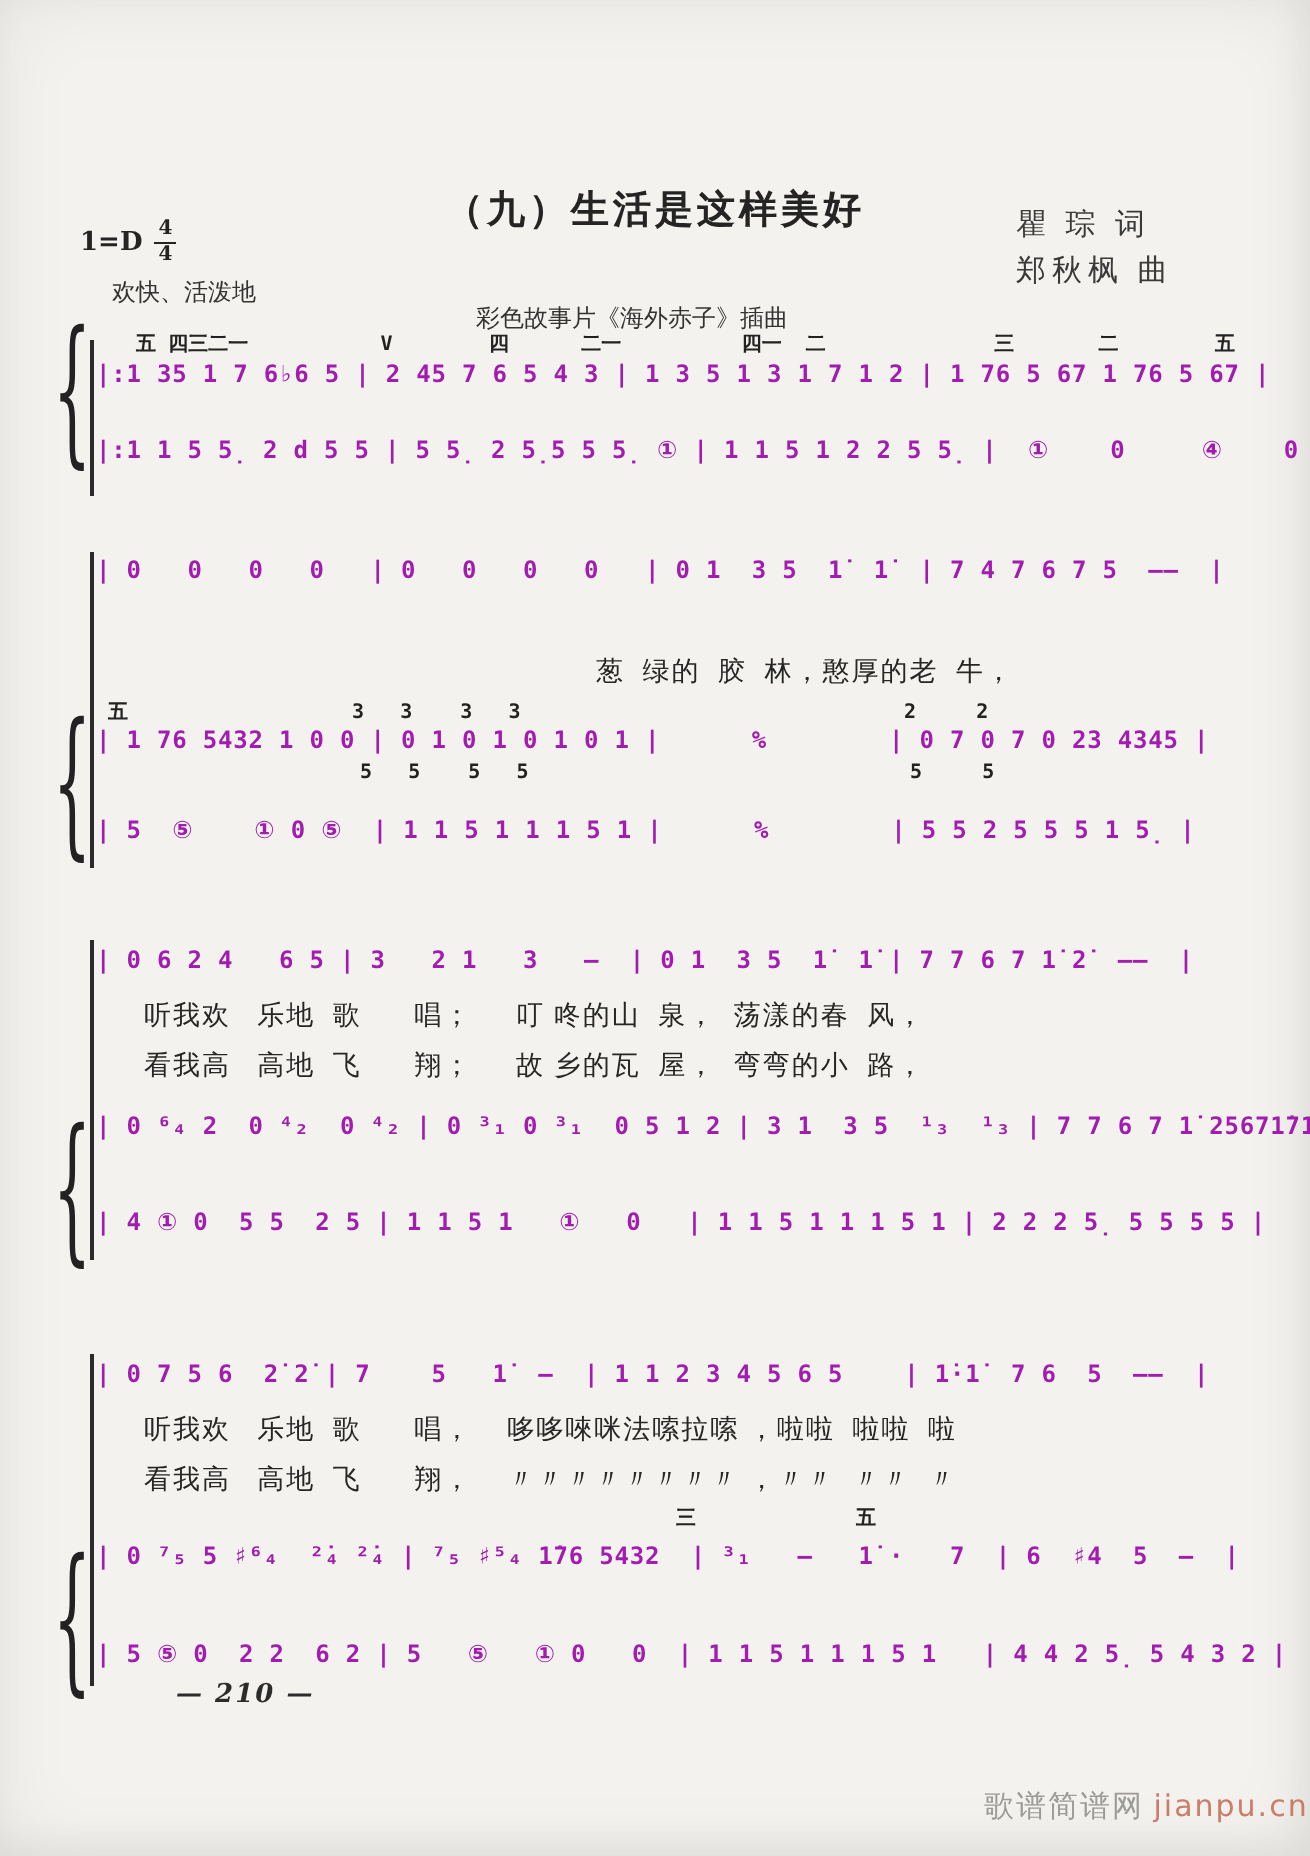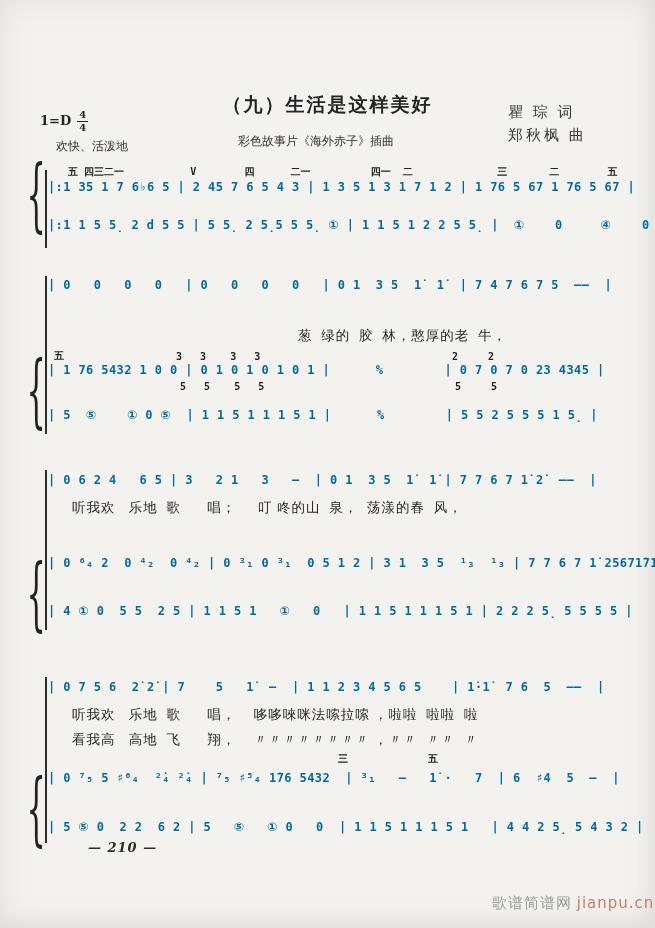--- a/index.html
+++ b/index.html
@@ -11,21 +11,21 @@
     overflow:hidden;
     color:#242424;
   }
   .cjk{font-family:"Liberation Serif","DejaVu Serif",serif;}
   .music{
     font-family:"DejaVu Sans Mono","DejaVu Sans",monospace;
     font-weight:bold;
     font-size:12px;
     letter-spacing:0.4px;
     white-space:pre;
-    color:#0369a1;
+    color:#a21caf;
   }
   .abs{position:absolute;}
   .title{font-size:19px;font-weight:bold;letter-spacing:2px;}
   .credit{font-size:15px;letter-spacing:3px;color:#3a3a3a;}
   .meta{font-size:12px;color:#333;}
   .keysig{font-size:13px;font-weight:bold;font-family:"DejaVu Serif","Liberation Serif",serif;}
   .frac{display:inline-flex;flex-direction:column;align-items:center;vertical-align:middle;margin-left:6px;line-height:1;}
   .frac .t{border-bottom:1px solid #242424;padding:0 2px 1px;}
   .frac .b{padding-top:1px;}
   .frac span{font-size:10px;font-weight:bold;}
@@ -50,21 +50,21 @@
     <span>1=D</span><span class="frac">
         <span class="t">4</span>
         <span class="b">4</span>
       </span>
   </div>
 
   <div class="abs credit cjk" style="top:103px;left:508px;">瞿  琮  词</div>
   <div class="abs credit cjk" style="top:126px;left:508px;">郑秋枫  曲</div>
 
   <div class="abs meta cjk" style="top:138px;left:56px;">欢快、活泼地</div>
-  <div class="abs meta cjk" style="top:133px;left:238px;">彩色故事片《海外赤子》插曲</div>
+  <div class="abs meta cjk" style="top:151px;left:238px;">彩色故事片《海外赤子》插曲</div>
 
   <div class="abs brace" style="top:176px;left:24px;">{</div>
   <div class="abs sysline" style="top:170px;left:45px;height:78px;"></div>
   <div class="abs small-notes" style="top:165px;left:50px;">   五 四三二一           V        四      二一          四一  二              三       二        五</div>
   <div class="abs music" style="top:180px;left:48px;">|:1 35 1 7 6♭6 5 | 2 45 7 6 5 4 3 | 1 3 5 1 3 1 7 1 2 | 1 76 5 67 1 76 5 67 |</div>
   <div class="abs music" style="top:218px;left:48px;">|:1 1 5 5̣ 2 d 5 5 | 5 5̣ 2 5̣5 5 5̣ ① | 1 1 5 1 2 2 5 5̣ |  ①    0     ④    0  |</div>
 
   <div class="abs sysline" style="top:276px;left:45px;height:158px;"></div>
   <div class="abs music" style="top:278px;left:48px;">| 0   0   0   0   | 0   0   0   0   | 0 1  3 5  1̇  1̇  | 7 4 7 6 7 5  ——  |</div>
   <div class="abs lyr cjk" style="top:327px;left:298px;">葱  绿的  胶  林，憨厚的老  牛，</div>
@@ -74,20 +74,21 @@
   <div class="abs small-notes" style="top:351px;left:176px;">3   3    3   3</div>
   <div class="abs small-notes" style="top:351px;left:452px;">2     2</div>
   <div class="abs music" style="top:363px;left:48px;">| 1 76 5432 1 0 0 | 0 1 0 1 0 1 0 1 |      %        | 0 7 0 7 0 23 4345 |</div>
   <div class="abs small-notes" style="top:381px;left:180px;">5   5    5   5</div>
   <div class="abs small-notes" style="top:381px;left:455px;">5     5</div>
   <div class="abs music" style="top:408px;left:48px;text-align:right;">| 5  ⑤    ① 0 ⑤  | 1 1 5 1 1 1 5 1 |      %        | 5 5 2 5 5 5 1 5̣ |</div>
 
   <div class="abs sysline" style="top:470px;left:45px;height:160px;"></div>
   <div class="abs music" style="top:473px;left:48px;">| 0 6 2 4   6 5 | 3   2 1   3   —  | 0 1  3 5  1̇  1̇ | 7 7 6 7 1̇ 2̇  ——  |</div>
   <div class="abs lyr cjk" style="top:499px;left:72px;">听我欢   乐地  歌      唱；     叮 咚的山  泉，  荡漾的春  风，</div>
+  <div class="abs lyr cjk" style="top:524px;left:72px;">看我高   高地  飞      翔；     故 乡的瓦  屋，  弯弯的小  路，</div>
   <div class="abs brace" style="top:575px;left:24px;">{</div>
   <div class="abs music" style="top:556px;left:48px;">| 0 ⁶₄ 2  0 ⁴₂  0 ⁴₂ | 0 ³₁ 0 ³₁  0 5 1 2 | 3 1  3 5  ¹₃  ¹₃ | 7 7 6 7 1̇ 25671̇71̇2̇ |</div>
   <div class="abs music" style="top:604px;left:48px;">| 4 ① 0  5 5  2 5 | 1 1 5 1   ①   0   | 1 1 5 1 1 1 5 1 | 2 2 2 5̣ 5 5 5 5 |</div>
 
   <div class="abs sysline" style="top:677px;left:45px;height:166px;"></div>
   <div class="abs music" style="top:680px;left:48px;">| 0 7 5 6  2̇ 2̇ | 7    5   1̇  —  | 1 1 2 3 4 5 6 5    | 1̇·1̇  7 6  5  ——  |</div>
   <div class="abs lyr cjk" style="top:706px;left:72px;">听我欢   乐地  歌      唱，    哆哆唻咪法嗦拉嗦 ，啦啦  啦啦  啦</div>
   <div class="abs lyr cjk" style="top:731px;left:72px;">看我高   高地  飞      翔，    〃〃〃〃〃〃〃〃 ，〃〃  〃〃  〃</div>
   <div class="abs brace" style="top:790px;left:24px;">{</div>
   <div class="abs mark cjk" style="top:752px;left:338px;">三</div>

